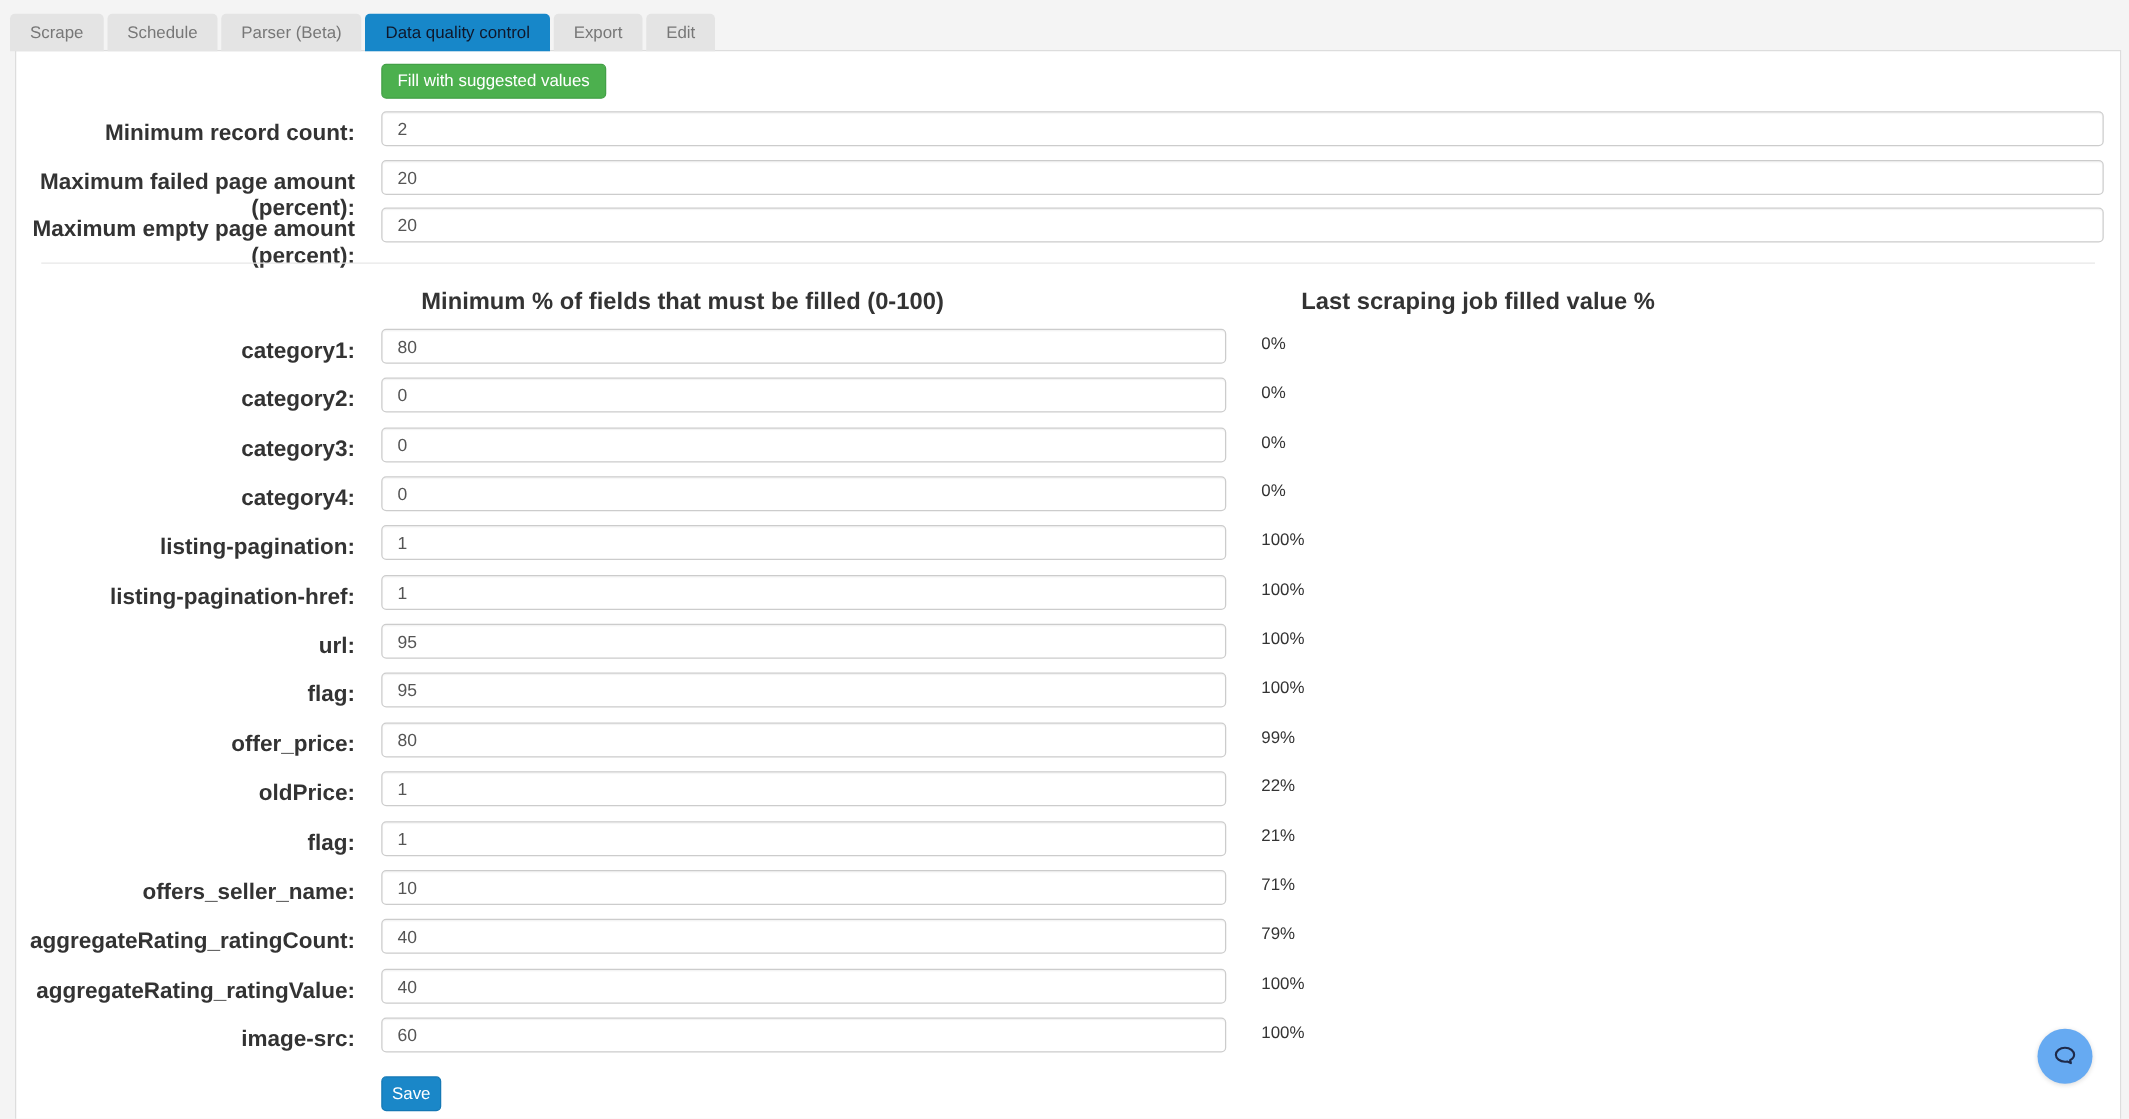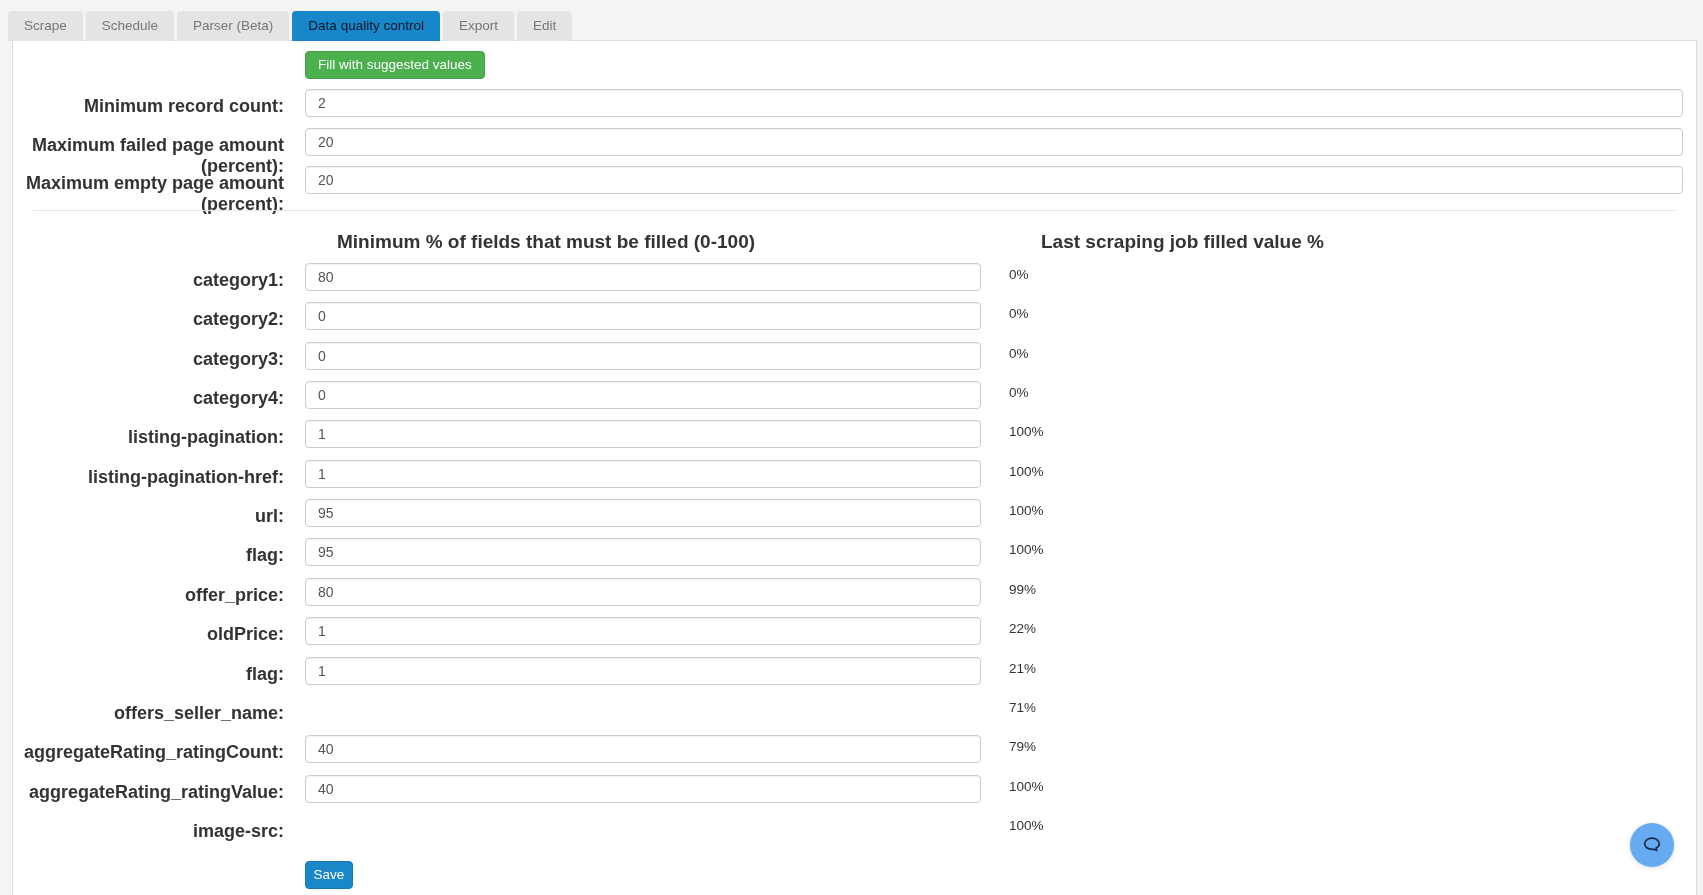--- a/index.html
+++ b/index.html
@@ -179,34 +179,36 @@
     <input class="form-input input-field" type="text" value="1" style="">
     <span class="pct">22%</span>
   </div>
       <div class="form-row" style="width: 1685px; top: 616px;">
     <label class="form-label">flag:</label>
     <input class="form-input input-field" type="text" value="1" style="">
     <span class="pct">21%</span>
   </div>
       <div class="form-row" style="width: 1685px; top: 655px;">
     <label class="form-label">offers_seller_name:</label>
+    <input class="form-input input-field" type="text" value="10" style="">
     <span class="pct">71%</span>
   </div>
       <div class="form-row" style="width: 1685px; top: 694px;">
     <label class="form-label">aggregateRating_ratingCount:</label>
     <input class="form-input input-field" type="text" value="40" style="">
     <span class="pct">79%</span>
   </div>
       <div class="form-row" style="width: 1685px; top: 734px;">
     <label class="form-label">aggregateRating_ratingValue:</label>
     <input class="form-input input-field" type="text" value="40" style="">
     <span class="pct">100%</span>
   </div>
       <div class="form-row" style="width: 1685px; top: 773px;">
     <label class="form-label">image-src:</label>
+    <input class="form-input input-field" type="text" value="60" style="">
     <span class="pct">100%</span>
   </div>
     </div>
 
   <button class="btn btn-blue">Save</button>
 </div>
 
 <div class="chat-widget">
   <span style="display:flex;">
     <svg width="24" height="24" viewBox="0 0 24 24">

